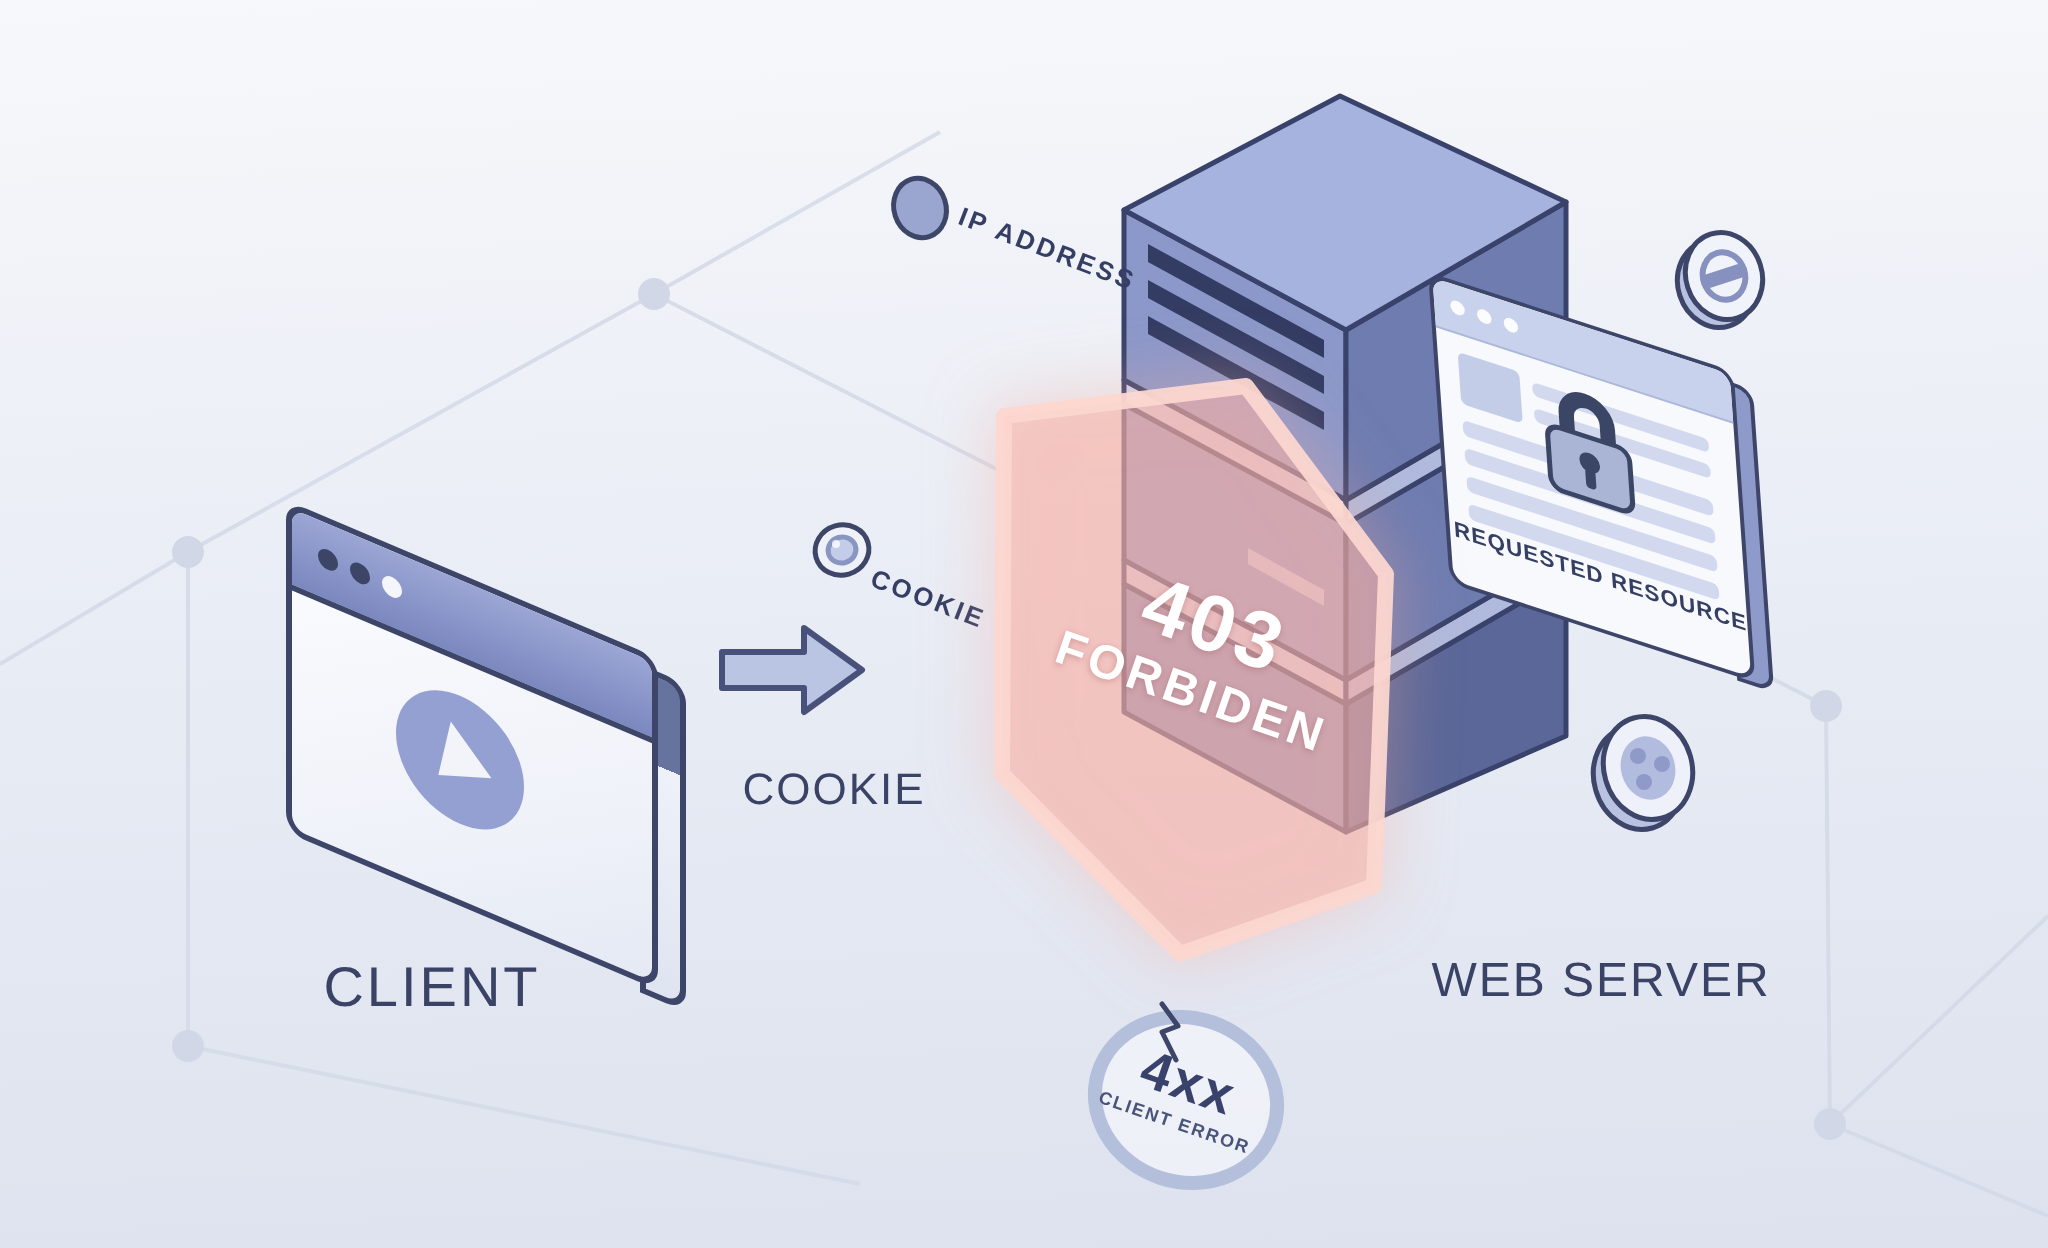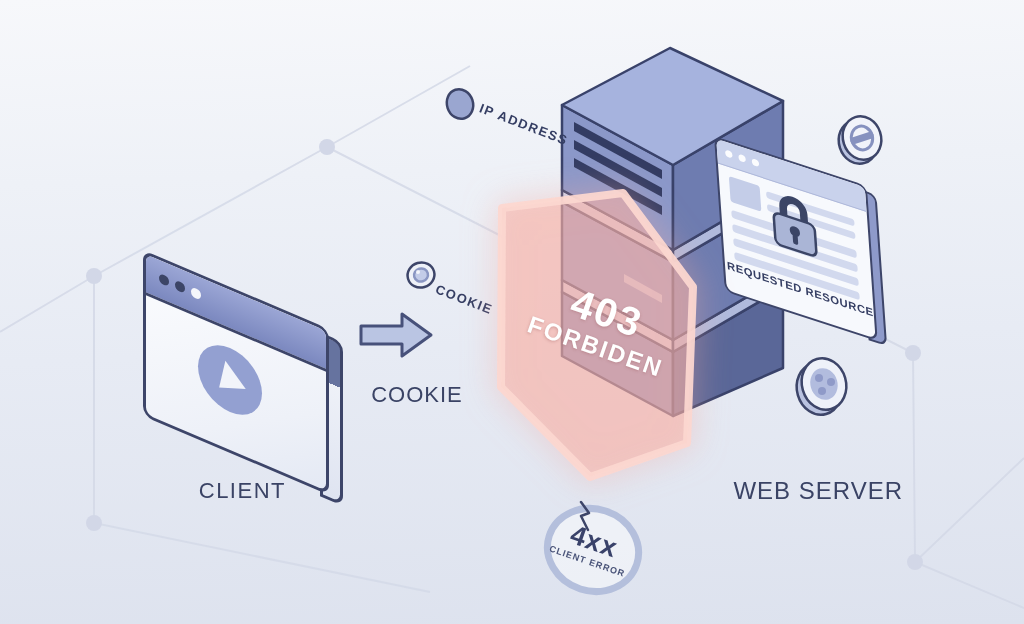--- a/index.html
+++ b/index.html
@@ -28,23 +28,23 @@
   .tb-dot{position:absolute;width:10px;height:10px;border-radius:50%;top:13px;}
   .tb-dot.d1{left:13px;background:#3c4566;}
   .tb-dot.d2{left:29px;background:#3c4566;}
   .tb-dot.d3{left:45px;background:#f4f6fb;}
   .play-circle{position:absolute;left:52px;top:58px;width:64px;height:64px;border-radius:50%;
     background:#93a0d1;}
   .play-tri{position:absolute;left:24px;top:17px;width:0;height:0;
     border-left:24px solid #f2f4fa;border-top:15px solid transparent;border-bottom:15px solid transparent;
     transform:rotate(12deg);}
 
-  .client-label{left:146px;top:478px;width:140px;font-size:22px;z-index:2;text-align:right;}
+  .client-label{left:146px;top:478px;width:140px;font-size:28px;z-index:2;}
   .request-label{left:352px;top:382px;width:130px;font-size:22px;z-index:2;letter-spacing:1px;}
-  .webserver-label{left:698px;top:477px;width:205px;font-size:24px;z-index:6;letter-spacing:1px;text-align:right;}
+  .webserver-label{left:698px;top:477px;width:205px;font-size:24px;z-index:6;letter-spacing:1px;}
 
   .arrow-svg{left:358px;top:310px;z-index:2;}
 
   .ip-icon{left:441px;top:84px;z-index:2;}
   .ip-label{left:480px;top:100px;transform:rotate(21deg);transform-origin:left center;z-index:2;}
   .cookie-icon{left:403px;top:258px;z-index:2;}
   .cookie-label{left:436px;top:281px;transform:rotate(21deg);transform-origin:left center;z-index:2;}
 
   .server-svg{left:540px;top:38px;z-index:1;}
 

